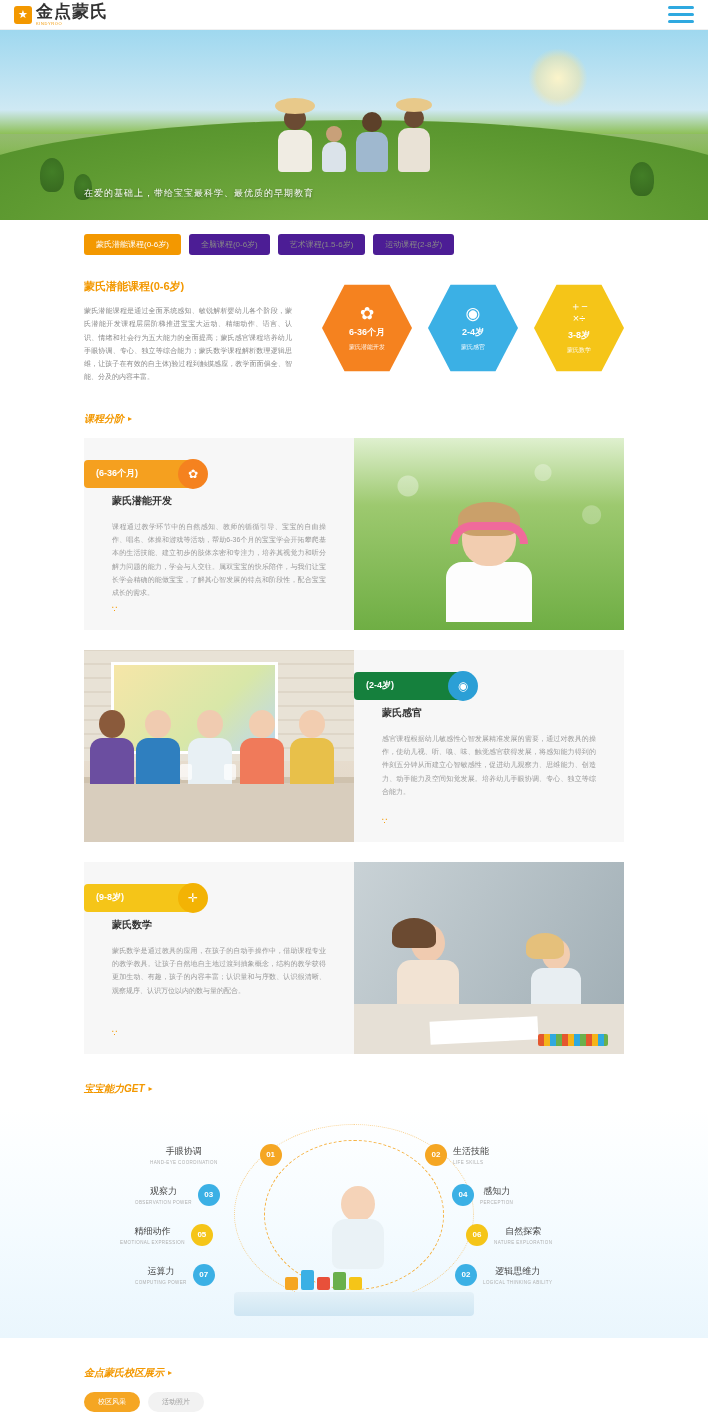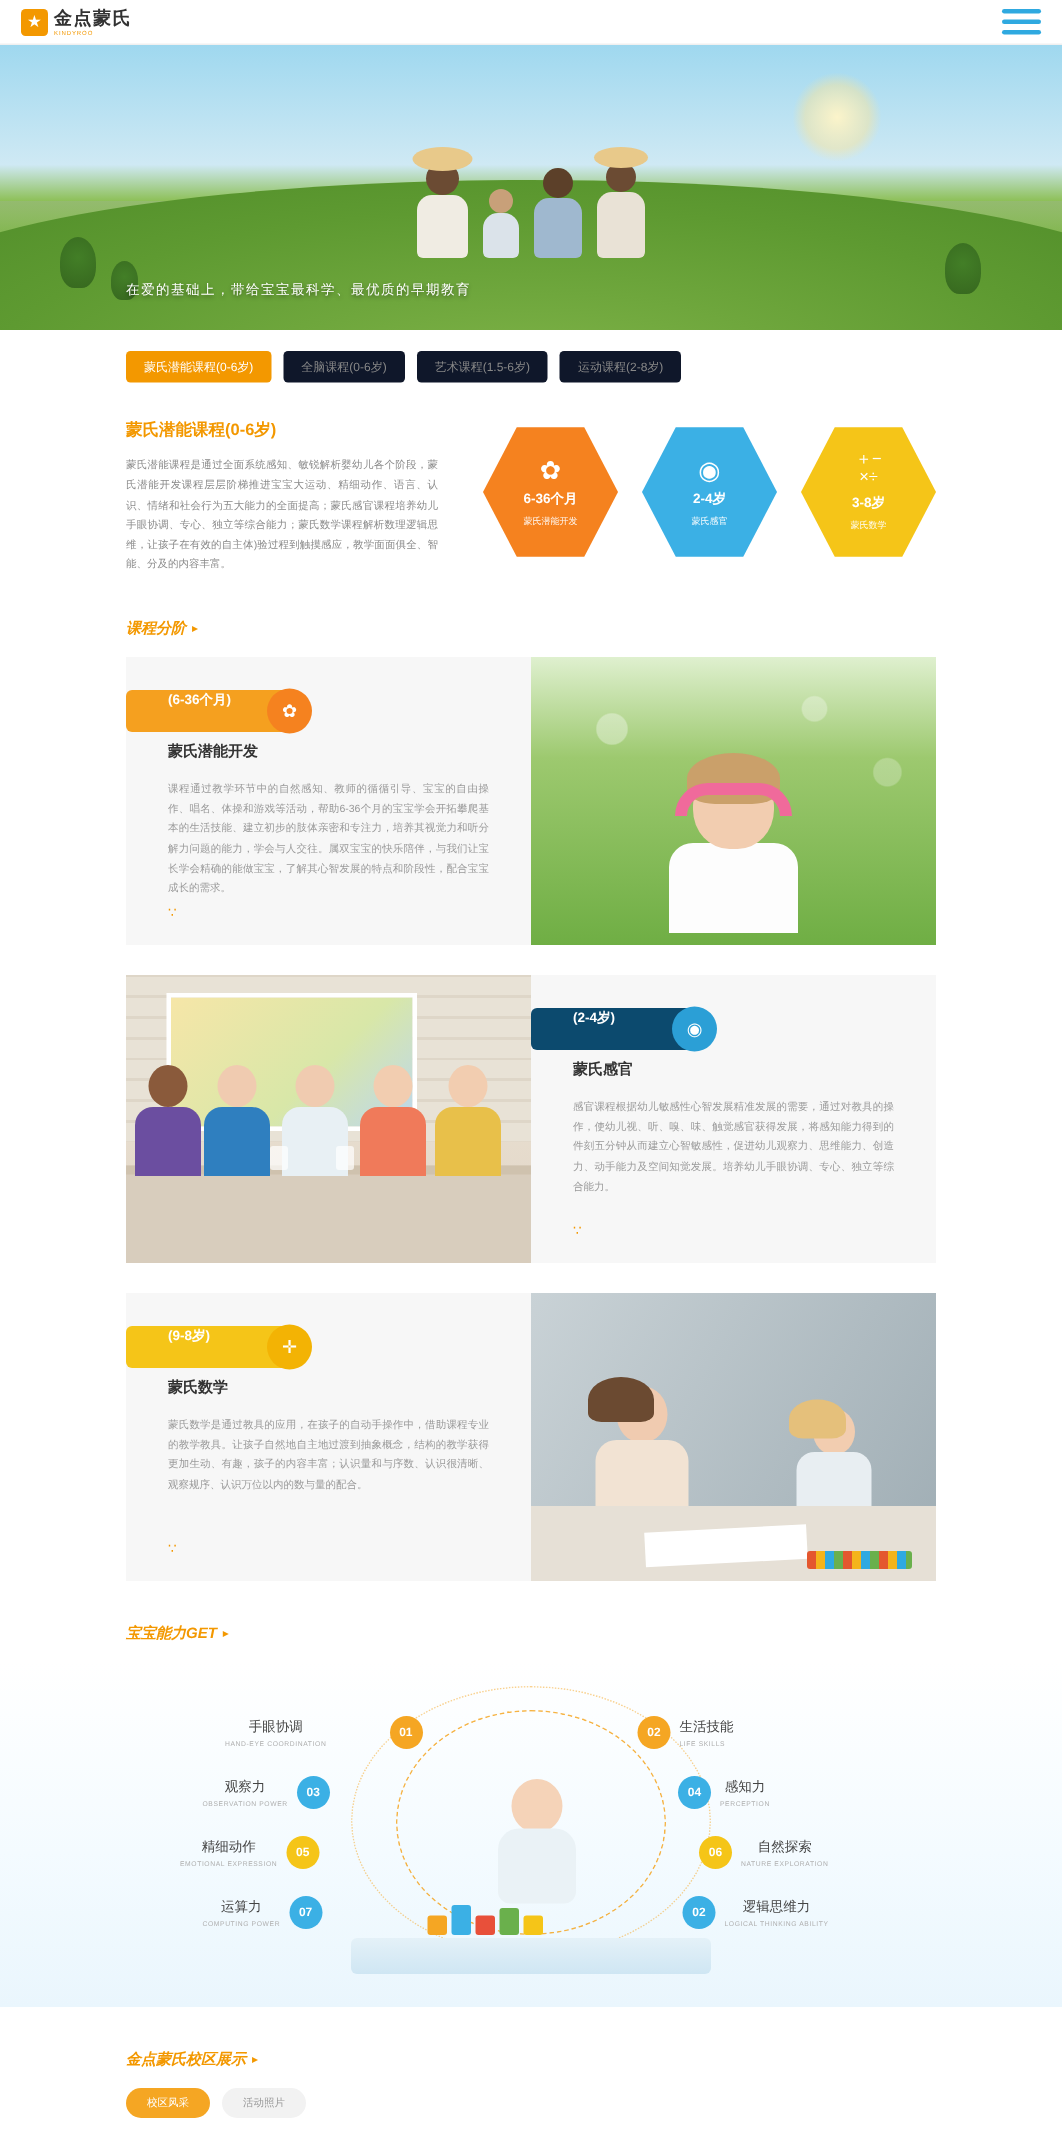--- a/index.html
+++ b/index.html
@@ -25,21 +25,21 @@
     position:relative;
     z-index:20;
   }
   .logo { display:flex; align-items:center; gap:4px; }
   .logo-mark {
     width:18px; height:18px; background:#f39800; border-radius:3px;
     display:flex; align-items:center; justify-content:center;
     color:#fff; font-size:11px; font-weight:bold;
   }
   .logo-txt { display:flex; flex-direction:column; line-height:1; }
-  .logo-cn { font-size:12px; font-weight:bold; color:#333; letter-spacing:1px;}
+  .logo-cn { font-size:17px; font-weight:bold; color:#333; letter-spacing:1px;}
   .logo-en { font-size:4px; color:#f39800; letter-spacing:.6px; margin-top:2px;}
   .burger { display:flex; flex-direction:column; gap:4px; cursor:pointer; }
   .burger span { display:block; width:26px; height:3px; background:#2fa9e0; border-radius:2px; }
 
   
   .hero {
     position:relative;
     height:190px;
     overflow:hidden;
     background:linear-gradient(#9fd8ef 0%, #cfe9f4 42%, #8cbf54 55%, #5c9b33 100%);
@@ -84,21 +84,21 @@
   }
   .hero-caption p {
     font-size:9px; letter-spacing:1px; text-shadow:0 1px 3px rgba(0,0,0,.45);
   }
 
   
   .tabs-wrap { padding:14px 0 10px 84px; background:#fff; }
   .tabs { display:flex; gap:8px; }
   .tab {
     font-size:8px; padding:5px 12px; border-radius:3px;
-    background:#0f172a; color:#888; cursor:pointer; white-space:nowrap;
+    background:#4c1d95; color:#888; cursor:pointer; white-space:nowrap;
   }
   .tab.active { background:#f39800; color:#fff; }
 
   
   .section { padding:0 84px; }
   .intro { display:flex; gap:30px; padding-top:14px; }
   .intro-left { width:250px; }
   .intro-title { color:#f39800; font-size:11px; font-weight:bold; margin-bottom:10px; }
   .intro-text { font-size:7px; line-height:1.9; color:#8a8a8a; text-align:justify; }
   .hexes { display:flex; gap:16px; margin-left:auto; padding-top:4px; }
@@ -122,32 +122,32 @@
   }
   .sec-head .arr { font-size:8px; }
 
   
   .row { display:flex; height:192px; margin-bottom:20px; }
   .row .pane {
     width:50%; background:#f7f7f7; position:relative; padding:34px 28px 0;
   }
   .badge {
     position:absolute; top:22px; height:28px; min-width:110px;
-    border-radius:4px; color:#fff; display:flex; align-items:flex-start;
-    padding:0 28px; font-size:9px; font-weight:bold; gap:26px;
+    border-radius:4px; color:#fff; display:flex; align-items:center;
+    padding:0 12px; font-size:9px; font-weight:bold; gap:26px;
   }
   .badge .circle {
     position:absolute; right:-14px; top:-1px;
     width:30px; height:30px; border-radius:50%;
     display:flex; align-items:center; justify-content:center;
     font-size:12px; color:#fff;
   }
   .badge.orange { background:#f5a01f; left:0; }
   .badge.orange .circle { background:#f5821f; }
-  .badge.blue { background:#0c4a6e; left:0; }
+  .badge.blue { background:#15803d; left:0; }
   .badge.blue .circle { background:#2b9fd6; }
   .badge.yellow { background:#f5c518; left:0; }
   .badge.yellow .circle { background:#f3b304; }
   .pane h3 { font-size:10px; color:#333; margin:22px 0 12px; font-weight:bold; }
   .pane p { font-size:7px; line-height:1.9; color:#9a9a9a; text-align:justify; }
   .dots {
     position:absolute; left:28px; bottom:16px; color:#f39800;
     font-size:9px; letter-spacing:1px;
   }
   .photo { width:50%; position:relative; overflow:hidden; }

